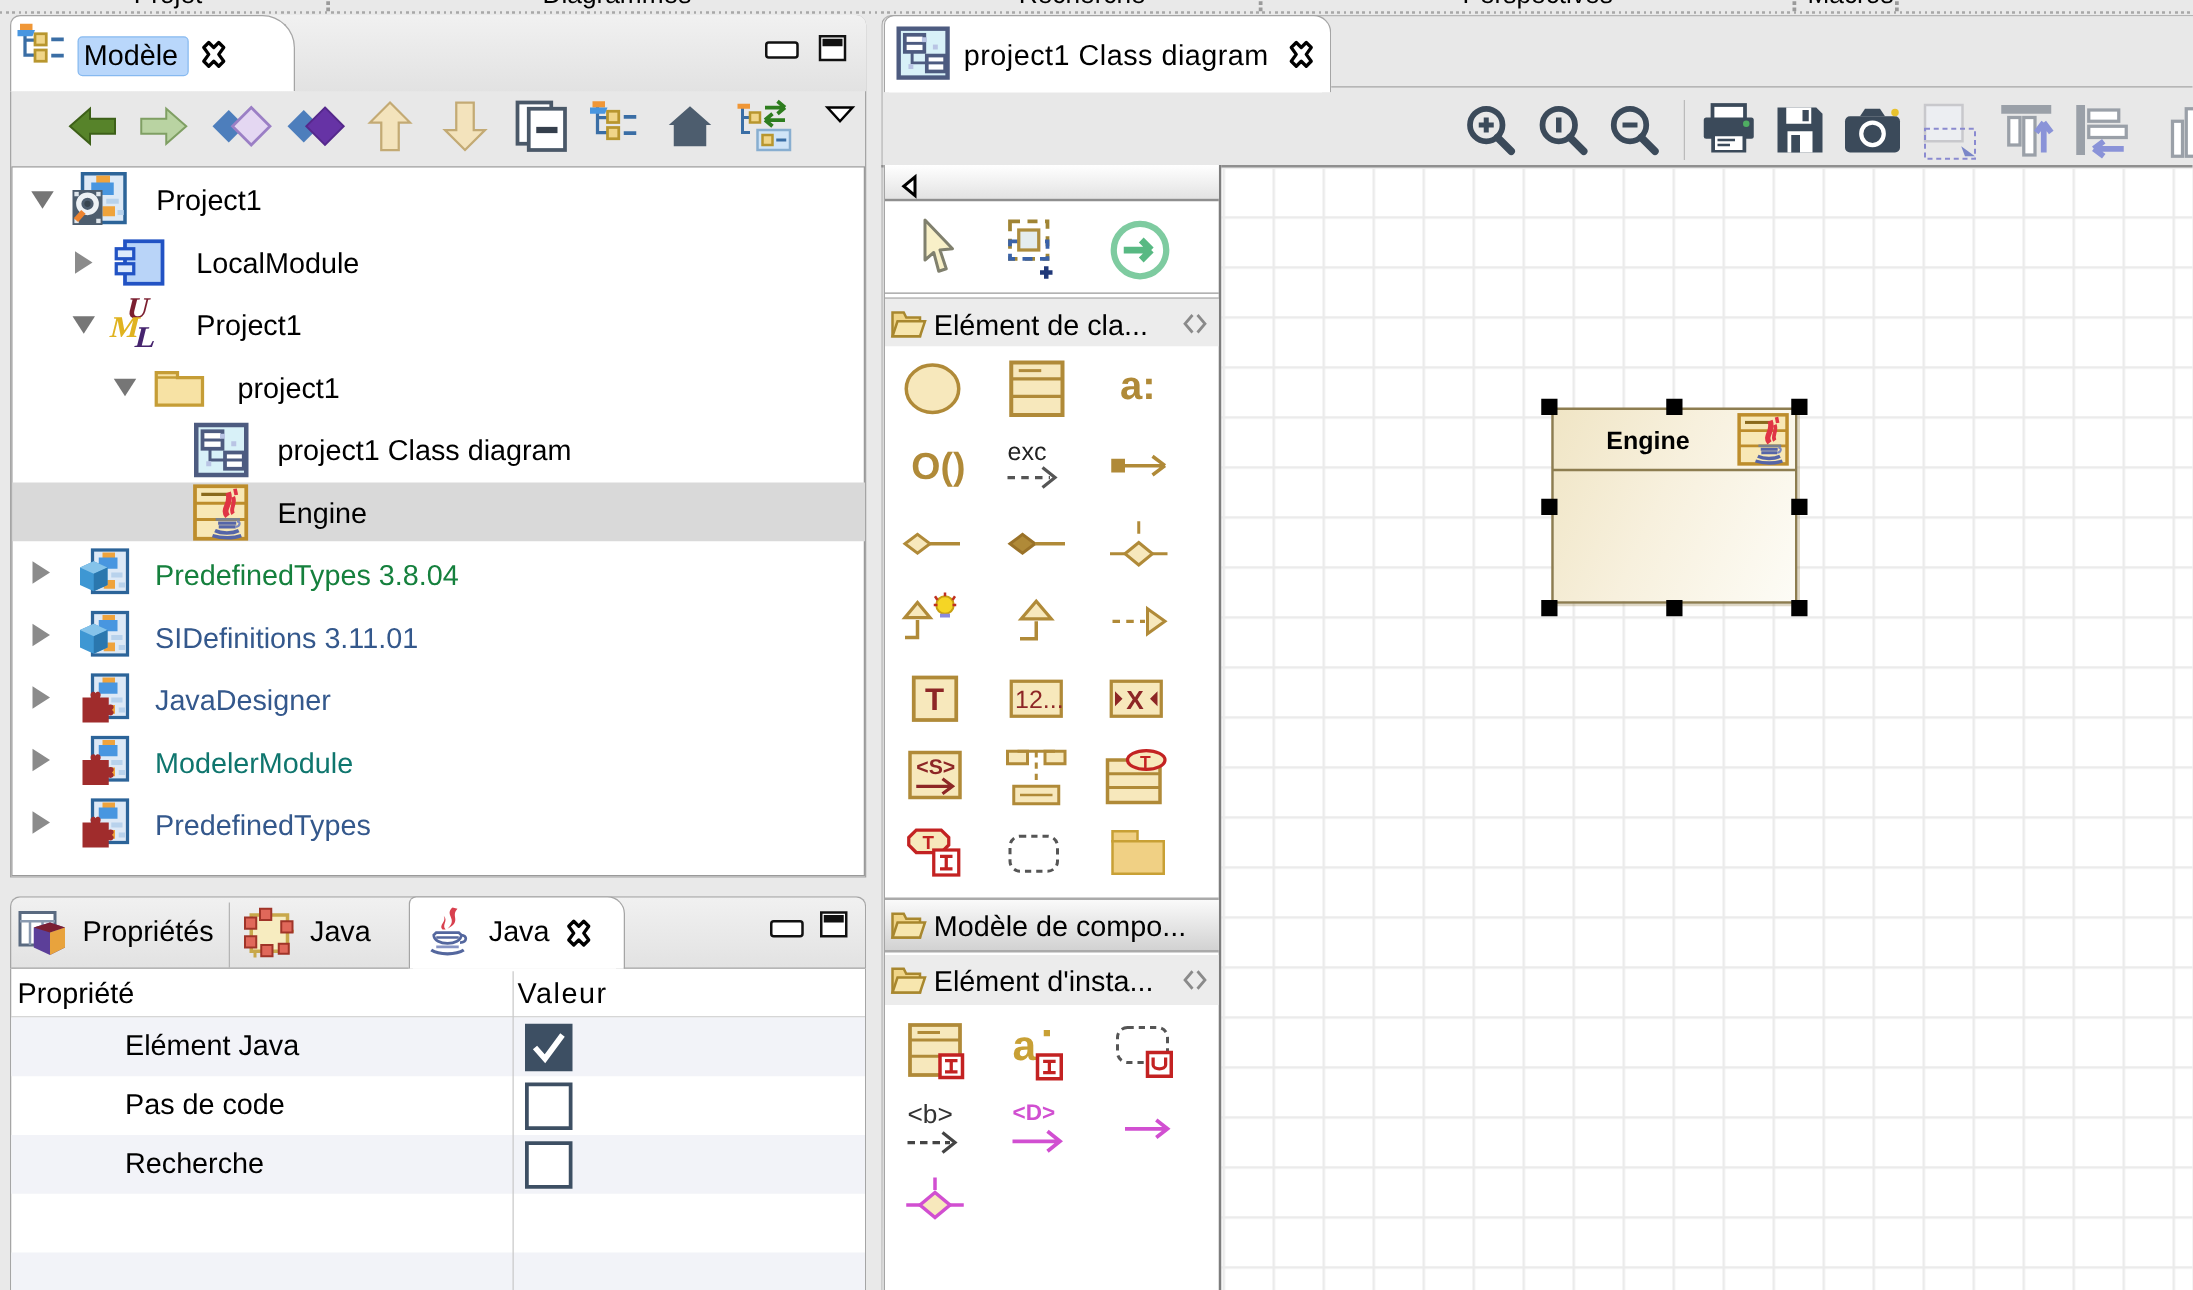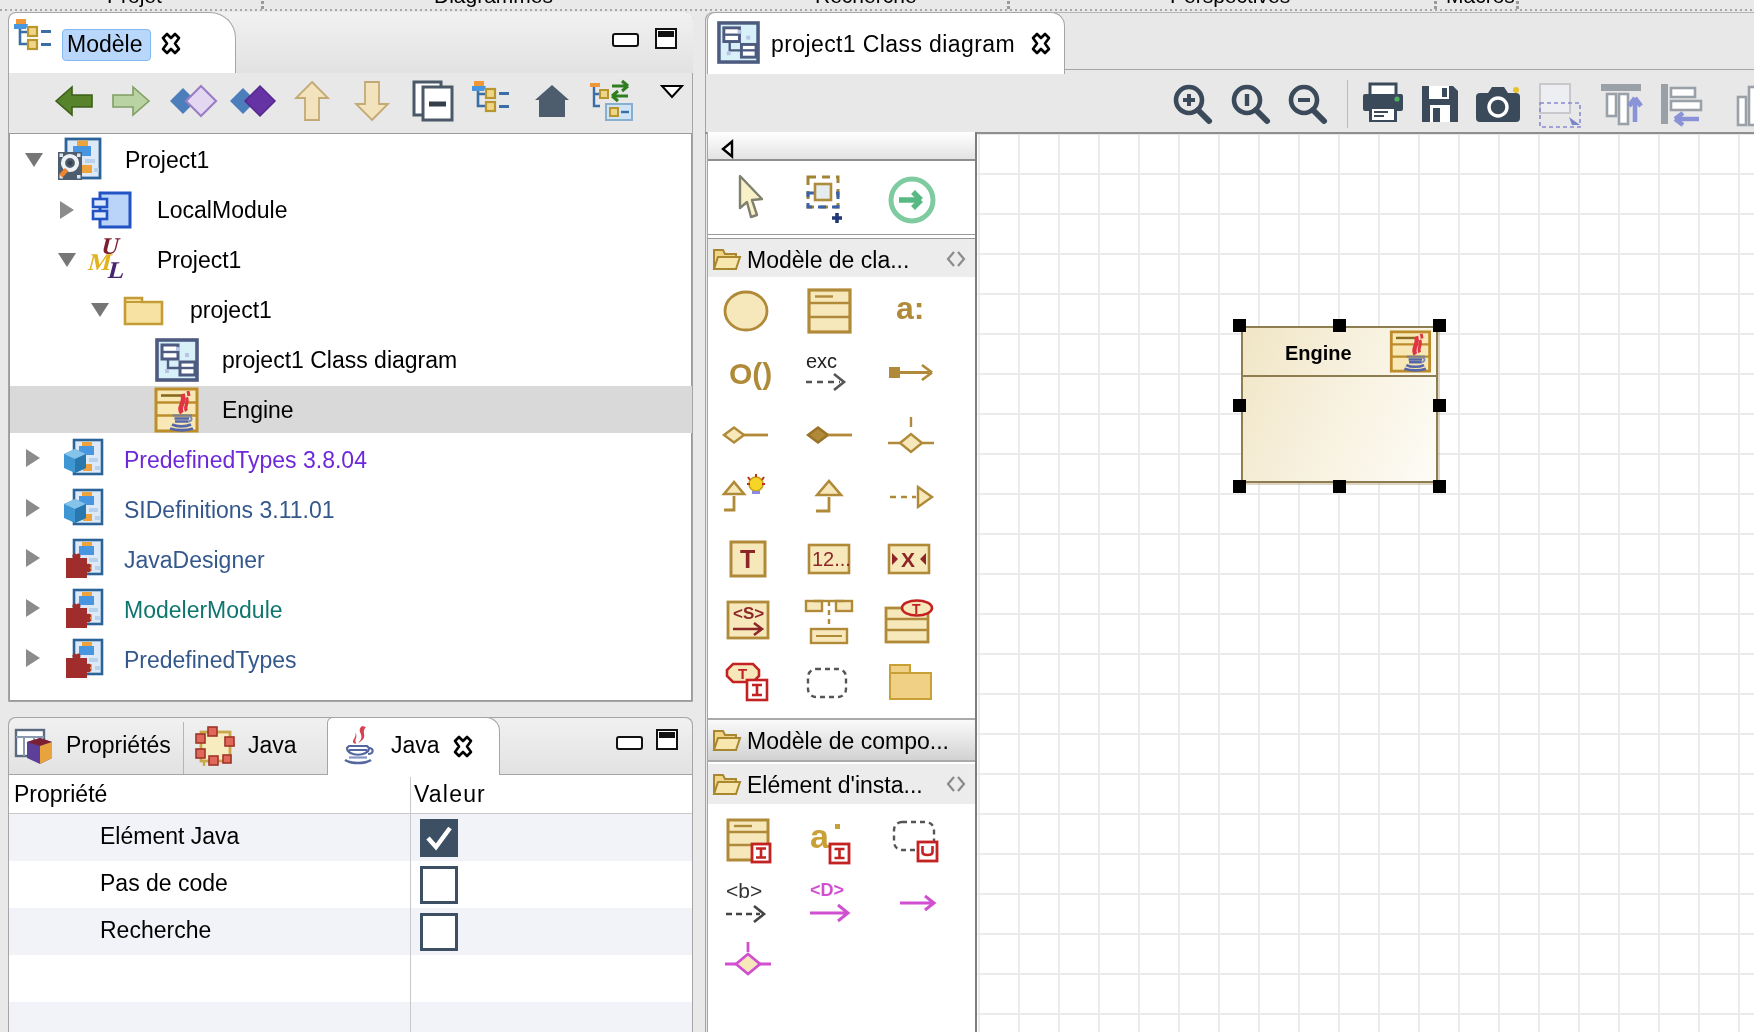--- a/index.html
+++ b/index.html
@@ -250,21 +250,21 @@
   </svg>
 <div class="t" style="left:222px;top:349px">project1 Class diagram</div>
 <svg class="a" width="44" height="46" viewBox="0 0 44 46" style="left:154px;top:387px">
     <use href="#jcls"></use>
   </svg>
 <div class="t" style="left:222px;top:399px">Engine</div>
 <div class="tc" style="left:26px;top:449px"></div>
 <svg class="a" width="44" height="42" viewBox="0 0 44 42" style="left:60px;top:438px">
     <use href="#modc"></use>
   </svg>
-<div class="t" style="left:124px;top:449px;color:#6d28d9">PredefinedTypes 3.8.04</div>
+<div class="t" style="left:124px;top:449px;color:#15803d">PredefinedTypes 3.8.04</div>
 <div class="tc" style="left:26px;top:499px"></div>
 <svg class="a" width="44" height="42" viewBox="0 0 44 42" style="left:60px;top:488px">
     <use href="#modc"></use>
   </svg>
 <div class="t" style="left:124px;top:499px;color:#34588c">SIDefinitions 3.11.01</div>
 <div class="tc" style="left:26px;top:549px"></div>
 <svg class="a" width="44" height="42" viewBox="0 0 44 42" style="left:60px;top:538px">
     <use href="#modp"></use>
   </svg>
 <div class="t" style="left:124px;top:549px;color:#34588c">JavaDesigner</div>
@@ -435,21 +435,21 @@
   <circle cx="25" cy="26" r="21" fill="none" stroke="#7ecba0" stroke-width="5"></circle>
   <path d="M12 26 L34 26 M34 26 L26 18 M34 26 L26 34" stroke="#58b983" stroke-width="5.4" fill="none"></path>
 </svg>
 <div class="a" style="left:708px;top:234px;width:267px;height:1px;background:#999"></div>
 <div class="a" style="left:708px;top:238px;width:267px;height:1px;background:#999"></div>
 <div class="a" style="left:708px;top:239px;width:267px;height:38px;background:#ececec"></div>
 <svg class="a" width="30" height="25" viewBox="0 0 30 25" style="left:712px;top:246px">
   <path d="M2 6 L2 23 L24 23 L24 8 L13 8 L11 4 L2 4 Z" fill="#f0d588" stroke="#a8872e" stroke-width="2"></path>
   <path d="M6 11 L28 11 L24 23 L2 23 Z" fill="#f7e6ae" stroke="#a8872e" stroke-width="2"></path>
 </svg>
-<div class="t" style="left:747px;top:249px">Modèle de cla...</div>
+<div class="t" style="left:747px;top:249px">Elément de cla...</div>
 <svg class="a" width="22" height="18" viewBox="0 0 22 18" style="left:945px;top:250px">
   <path d="M9 2 L3 9 L9 16 M13 2 L19 9 L13 16" stroke="#8a8a8a" stroke-width="2.2" fill="none"></path>
 </svg>
 <svg class="a" width="46" height="42" viewBox="0 0 46 42" style="left:723px;top:290px">
       <ellipse cx="23" cy="21" rx="21" ry="19" fill="#f7e8bc" stroke="#b08a38" stroke-width="2.8"></ellipse>
     </svg>
 <svg class="a" width="45" height="46" viewBox="0 0 45 46" style="left:807px;top:288px">
       <rect x="2" y="2" width="41" height="42" fill="#f7e8bc" stroke="#b08a38" stroke-width="3.2"></rect>
       <path d="M2 15 L43 15 M2 29 L43 29" stroke="#b08a38" stroke-width="2.6"></path>
       <path d="M8 8.5 L26 8.5" stroke="#b08a38" stroke-width="2.4"></path>

